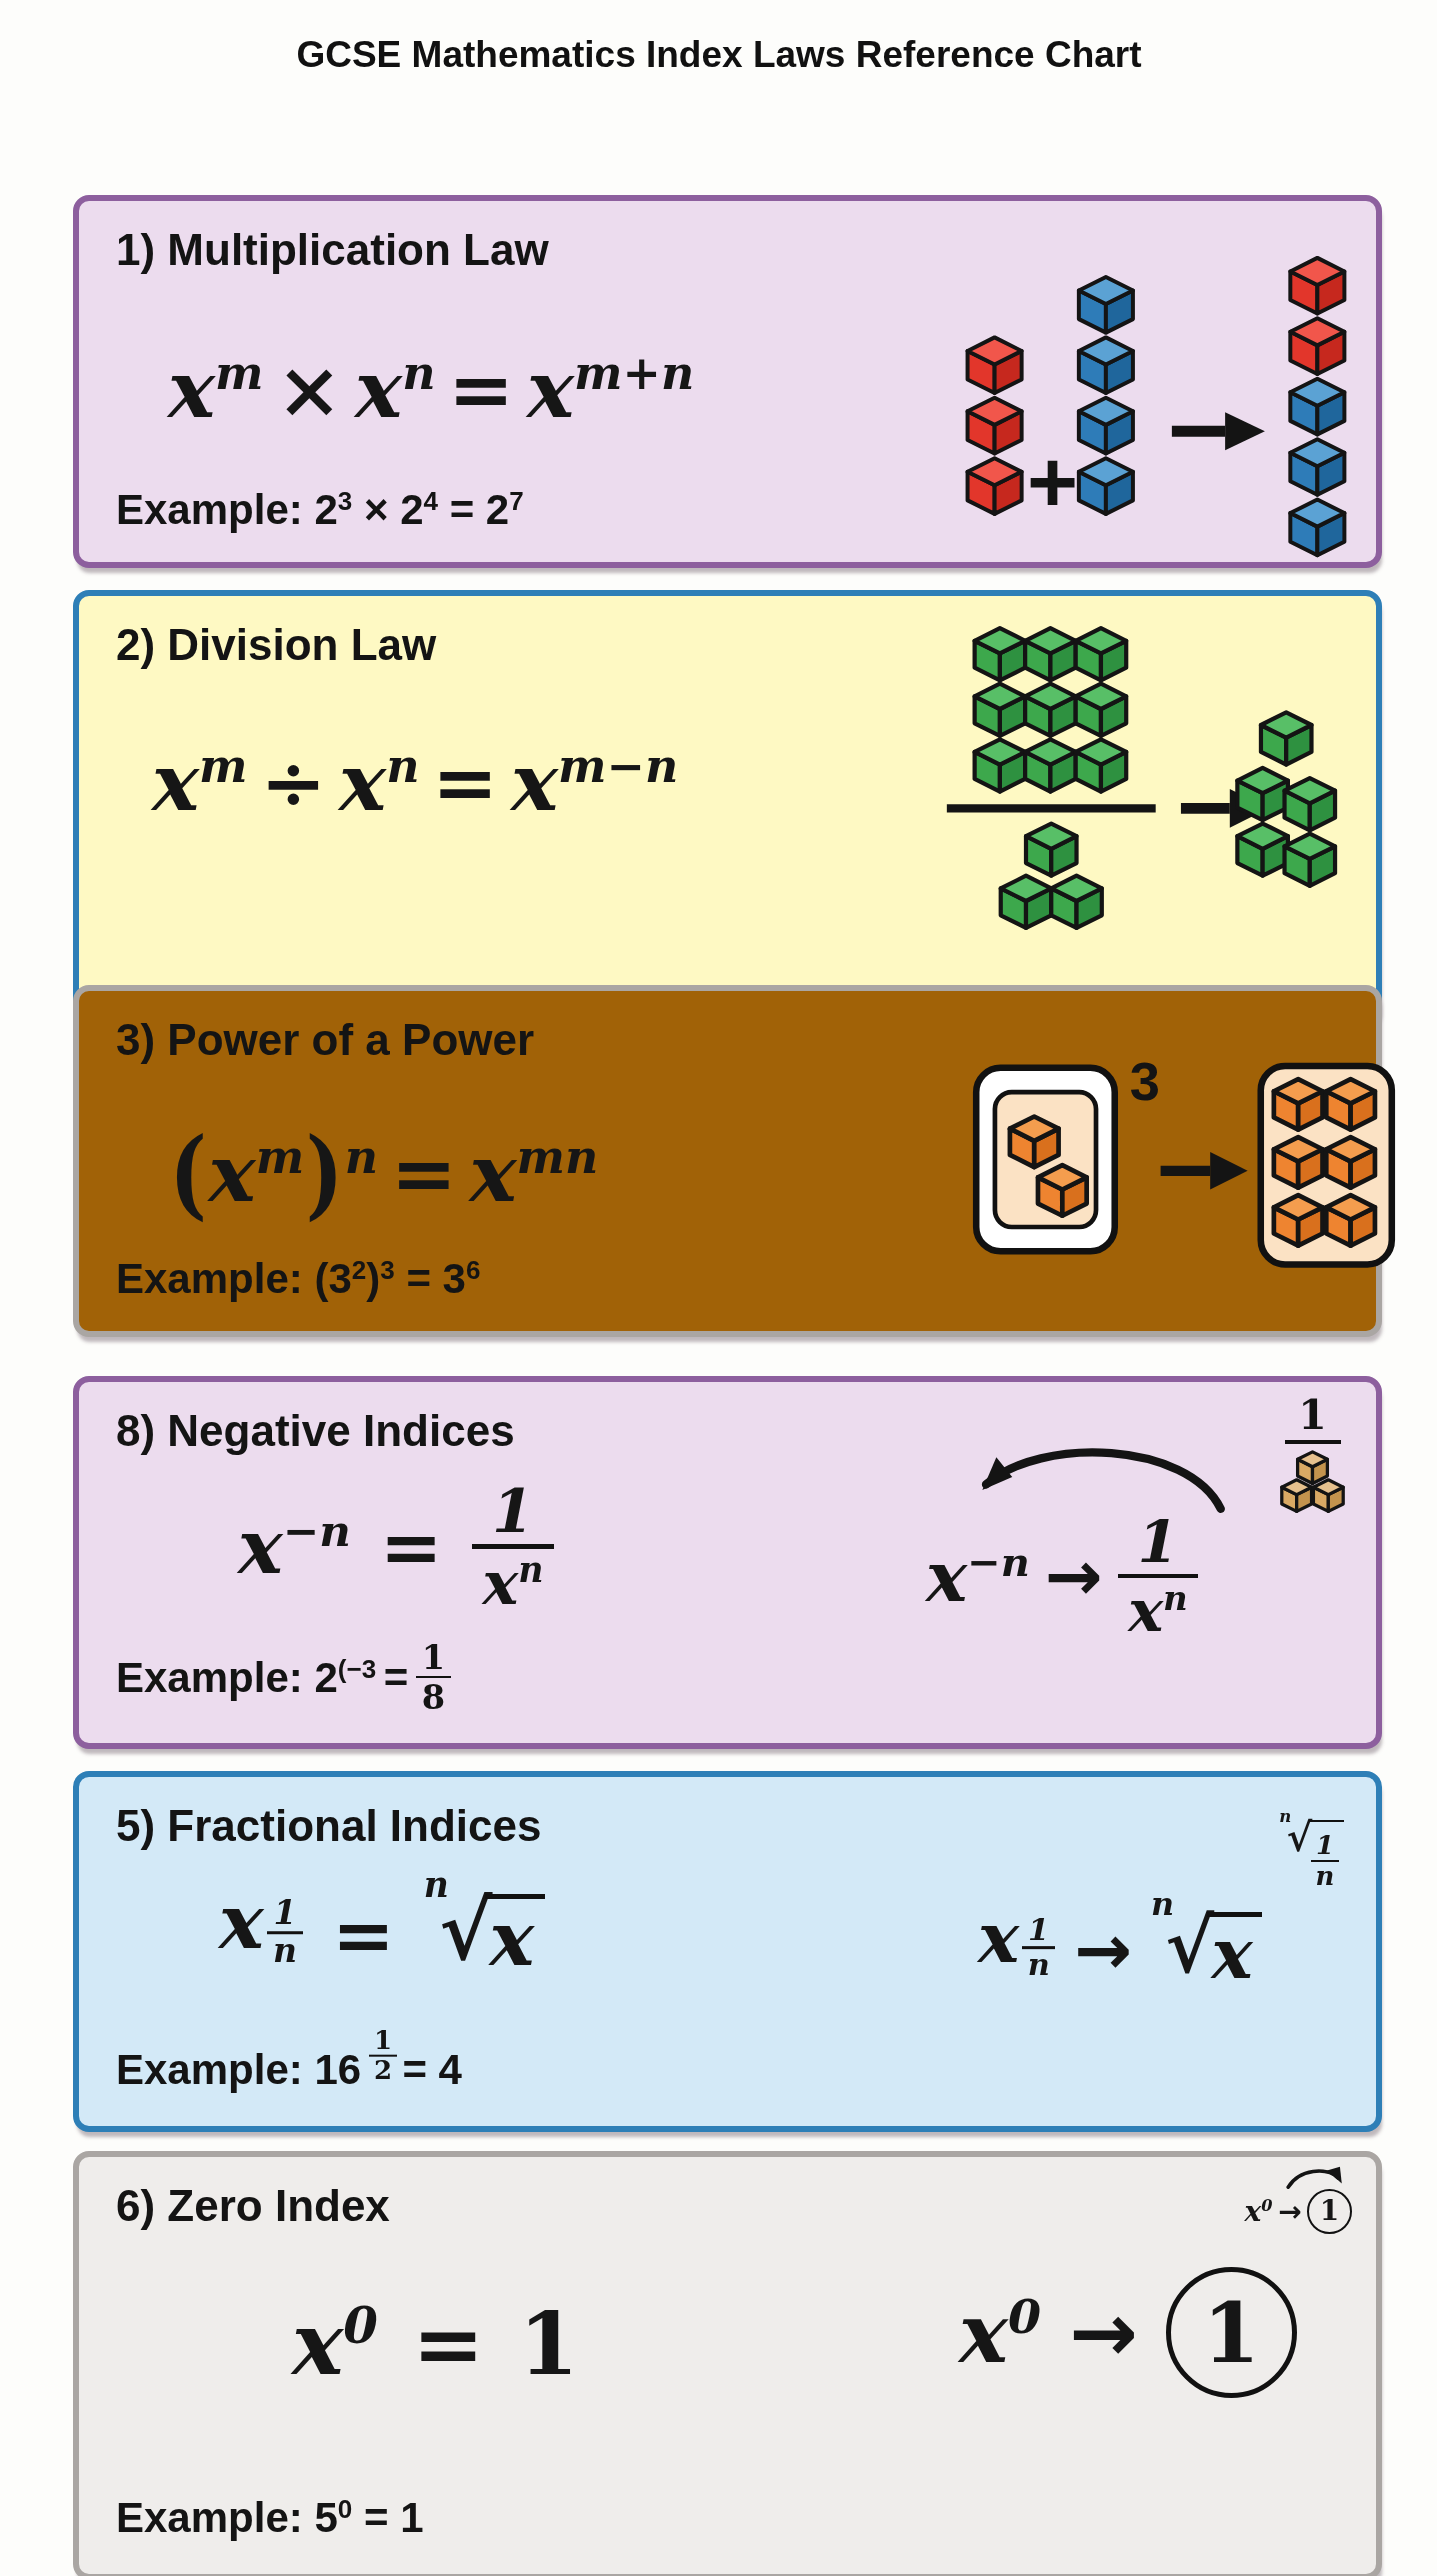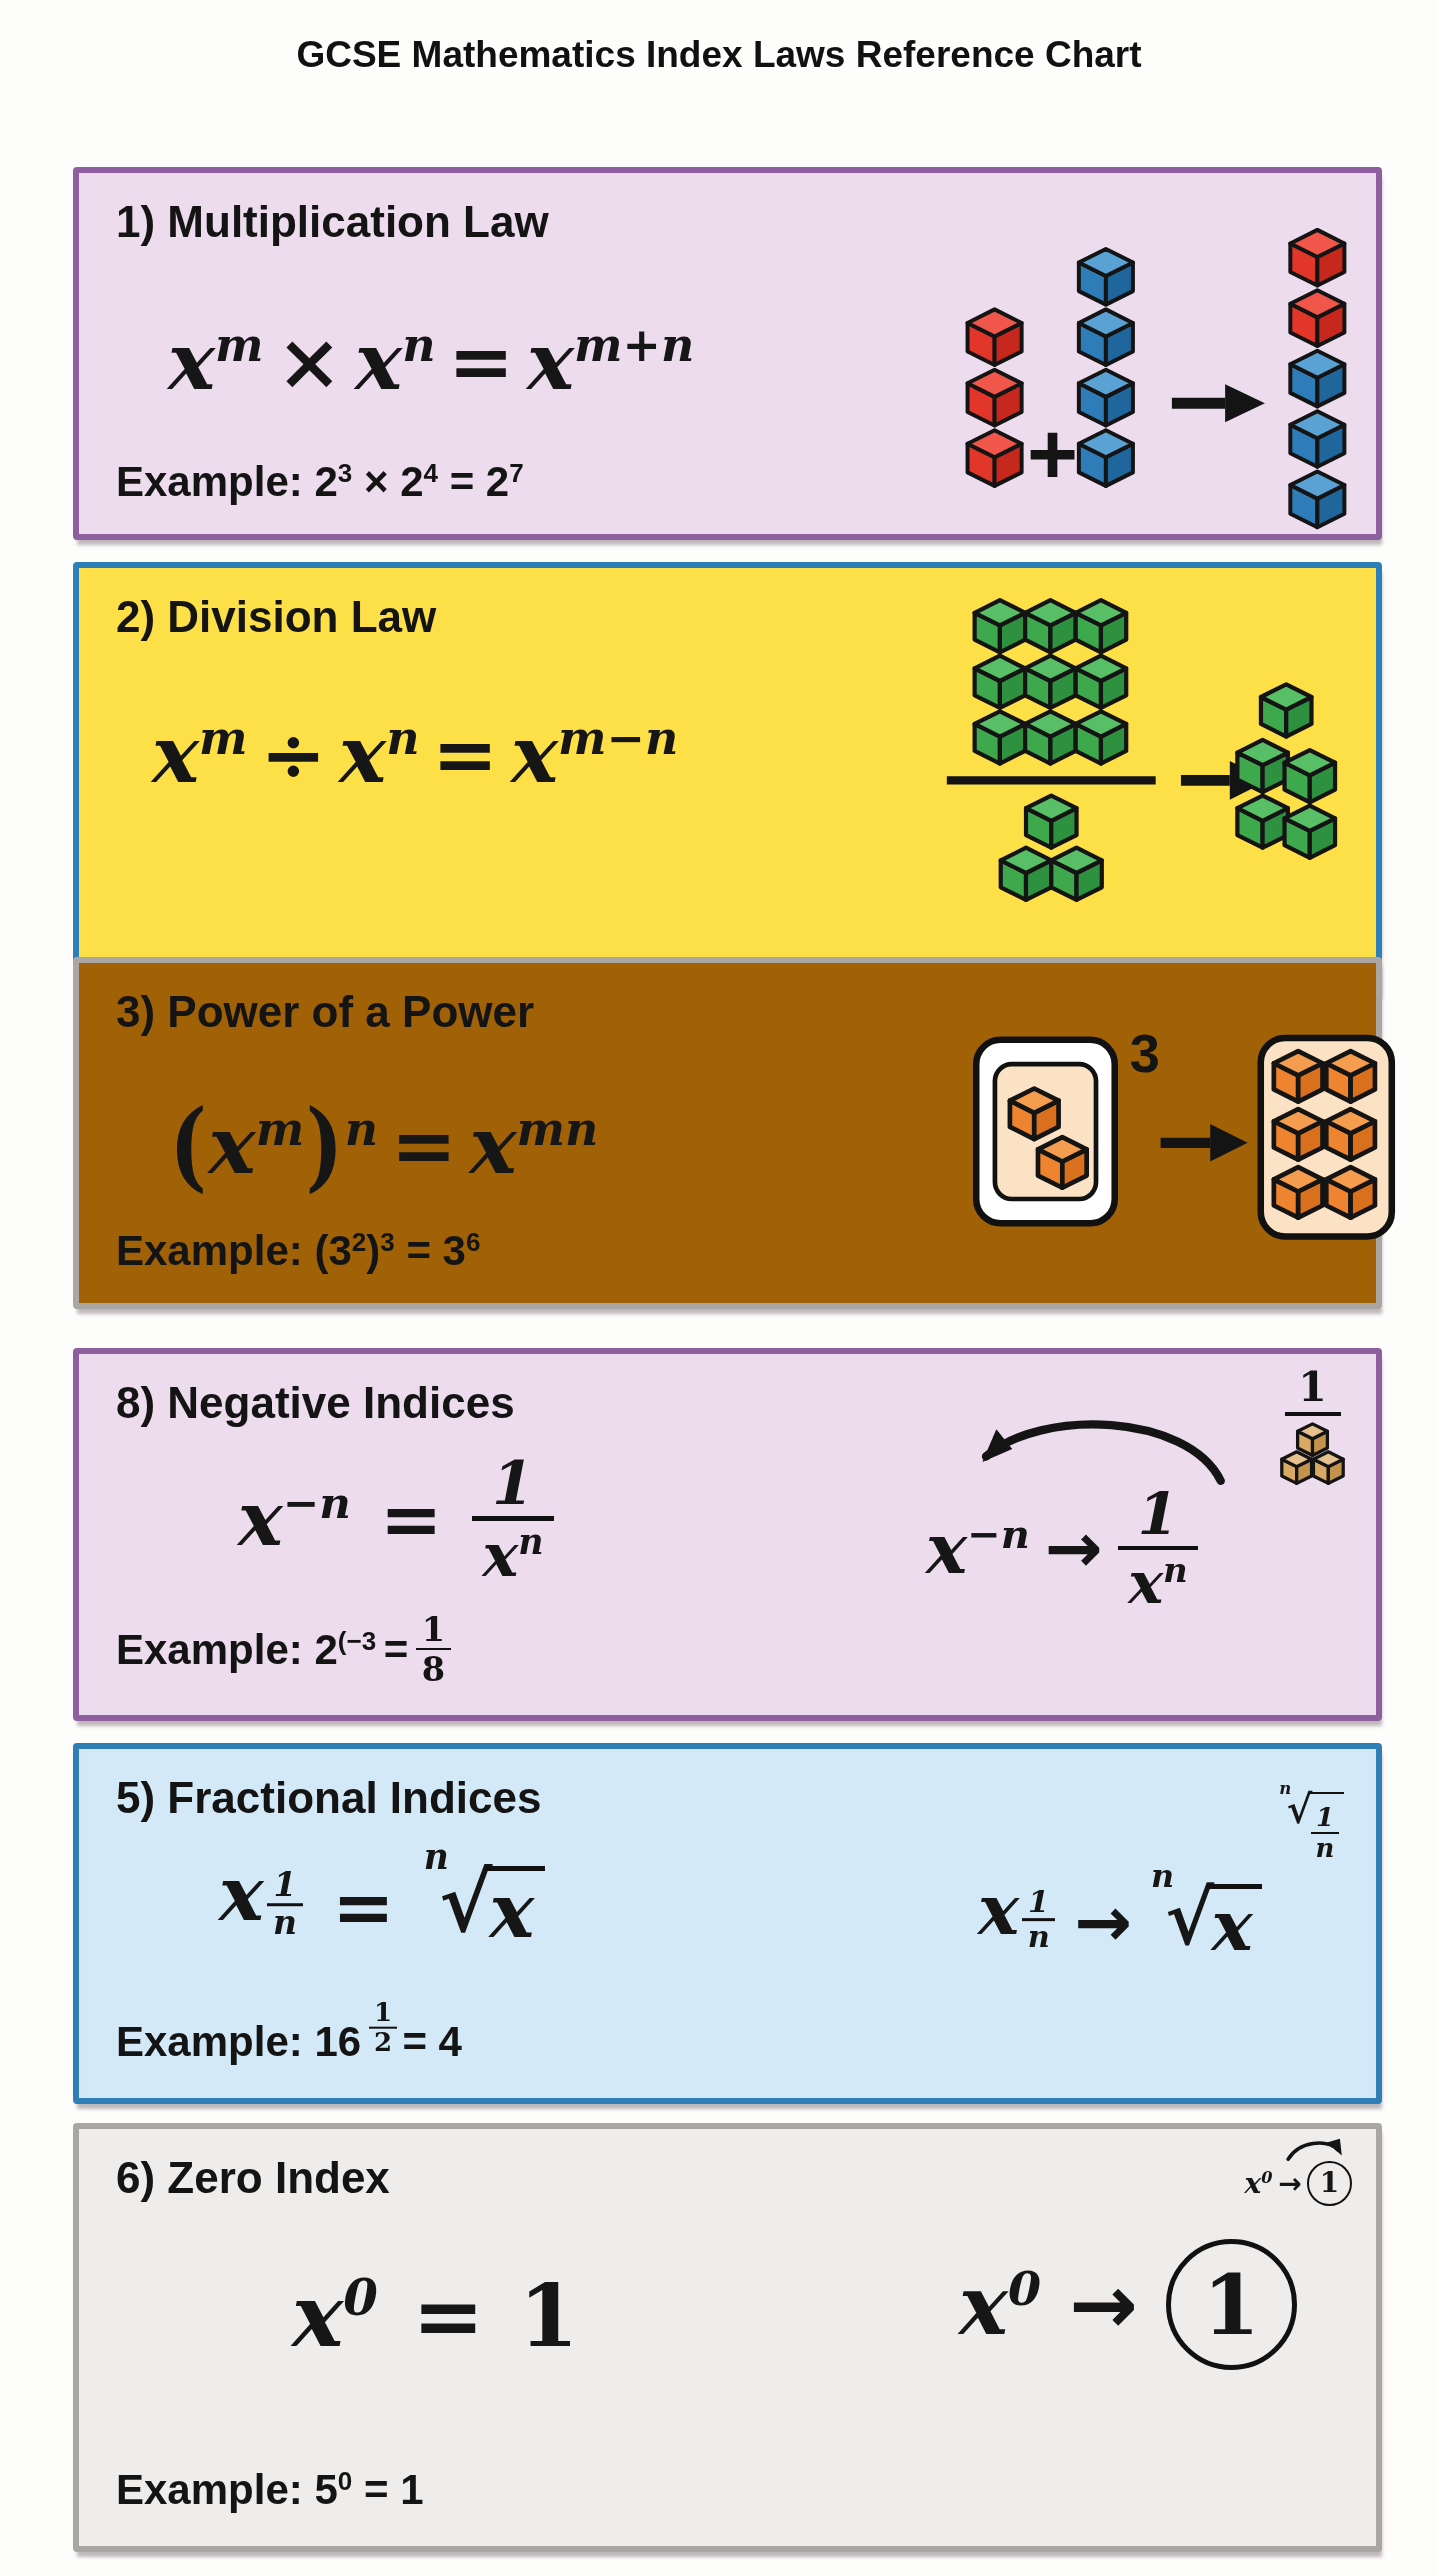--- a/index.html
+++ b/index.html
@@ -1,21 +1,21 @@
 <!DOCTYPE html>
 <html style="font-size:15px"><head>
 <meta charset="utf-8">
 <style>
   html,body{margin:0;padding:0;}
   body{width:1438px;height:2576px;background:#fdfdfb;font-family:"Liberation Sans",sans-serif;color:#141414;overflow:hidden;}
   .page{position:relative;width:1438px;height:2576px;}
   .title{position:absolute;top:34px;left:0;width:100%;text-align:center;font-size:37px;font-weight:700;color:#111;}
-  .panel{position:absolute;left:73px;width:1309px;border-style:solid;border-width:6.6px;border-radius:4px;box-sizing:border-box;box-shadow:1.9px 7.5px 3.7px -2.8px rgba(115,100,110,0.45);}
+  .panel{position:absolute;left:73px;width:1309px;border-style:solid;border-width:6.6px;border-radius:16px;box-sizing:border-box;box-shadow:1.9px 7.5px 3.7px -2.8px rgba(115,100,110,0.45);margin-top:28px;}
   #p1{top:167px;height:373px;background:#ecdcee;border-color:#8d5f9e;}
-  #p2{top:562px;height:433px;background:#fde047;border-color:#2e7fb7;}
+  #p2{top:562px;height:433px;background:#fef9c3;border-color:#2e7fb7;}
   #p3{top:957px;height:352px;background:#a16207;border-color:#aaa6a3;}
   #p4{top:1348px;height:373px;background:#ecdcee;border-color:#8d5f9e;}
   #p5{top:1743px;height:361px;background:#d3e9f7;border-color:#2e7fb7;}
   #p6{top:2123px;height:429px;background:#efedeb;border-color:#aaa6a3;}
   .heading{position:absolute;left:37px;top:24px;font-size:44px;font-weight:700;color:#141414;}
   .example{position:absolute;left:37px;bottom:28px;font-size:42px;font-weight:700;color:#141414;}
   .example sup{font-size:0.62em;vertical-align:0.55em;line-height:0;}
   .f{font-family:"DejaVu Serif",serif;font-style:italic;font-weight:700;color:#161616;}
   .f sup{font-size:0.58em;vertical-align:0.62em;line-height:0;}
   .f .op{font-style:normal;margin:0 0.16em;}

